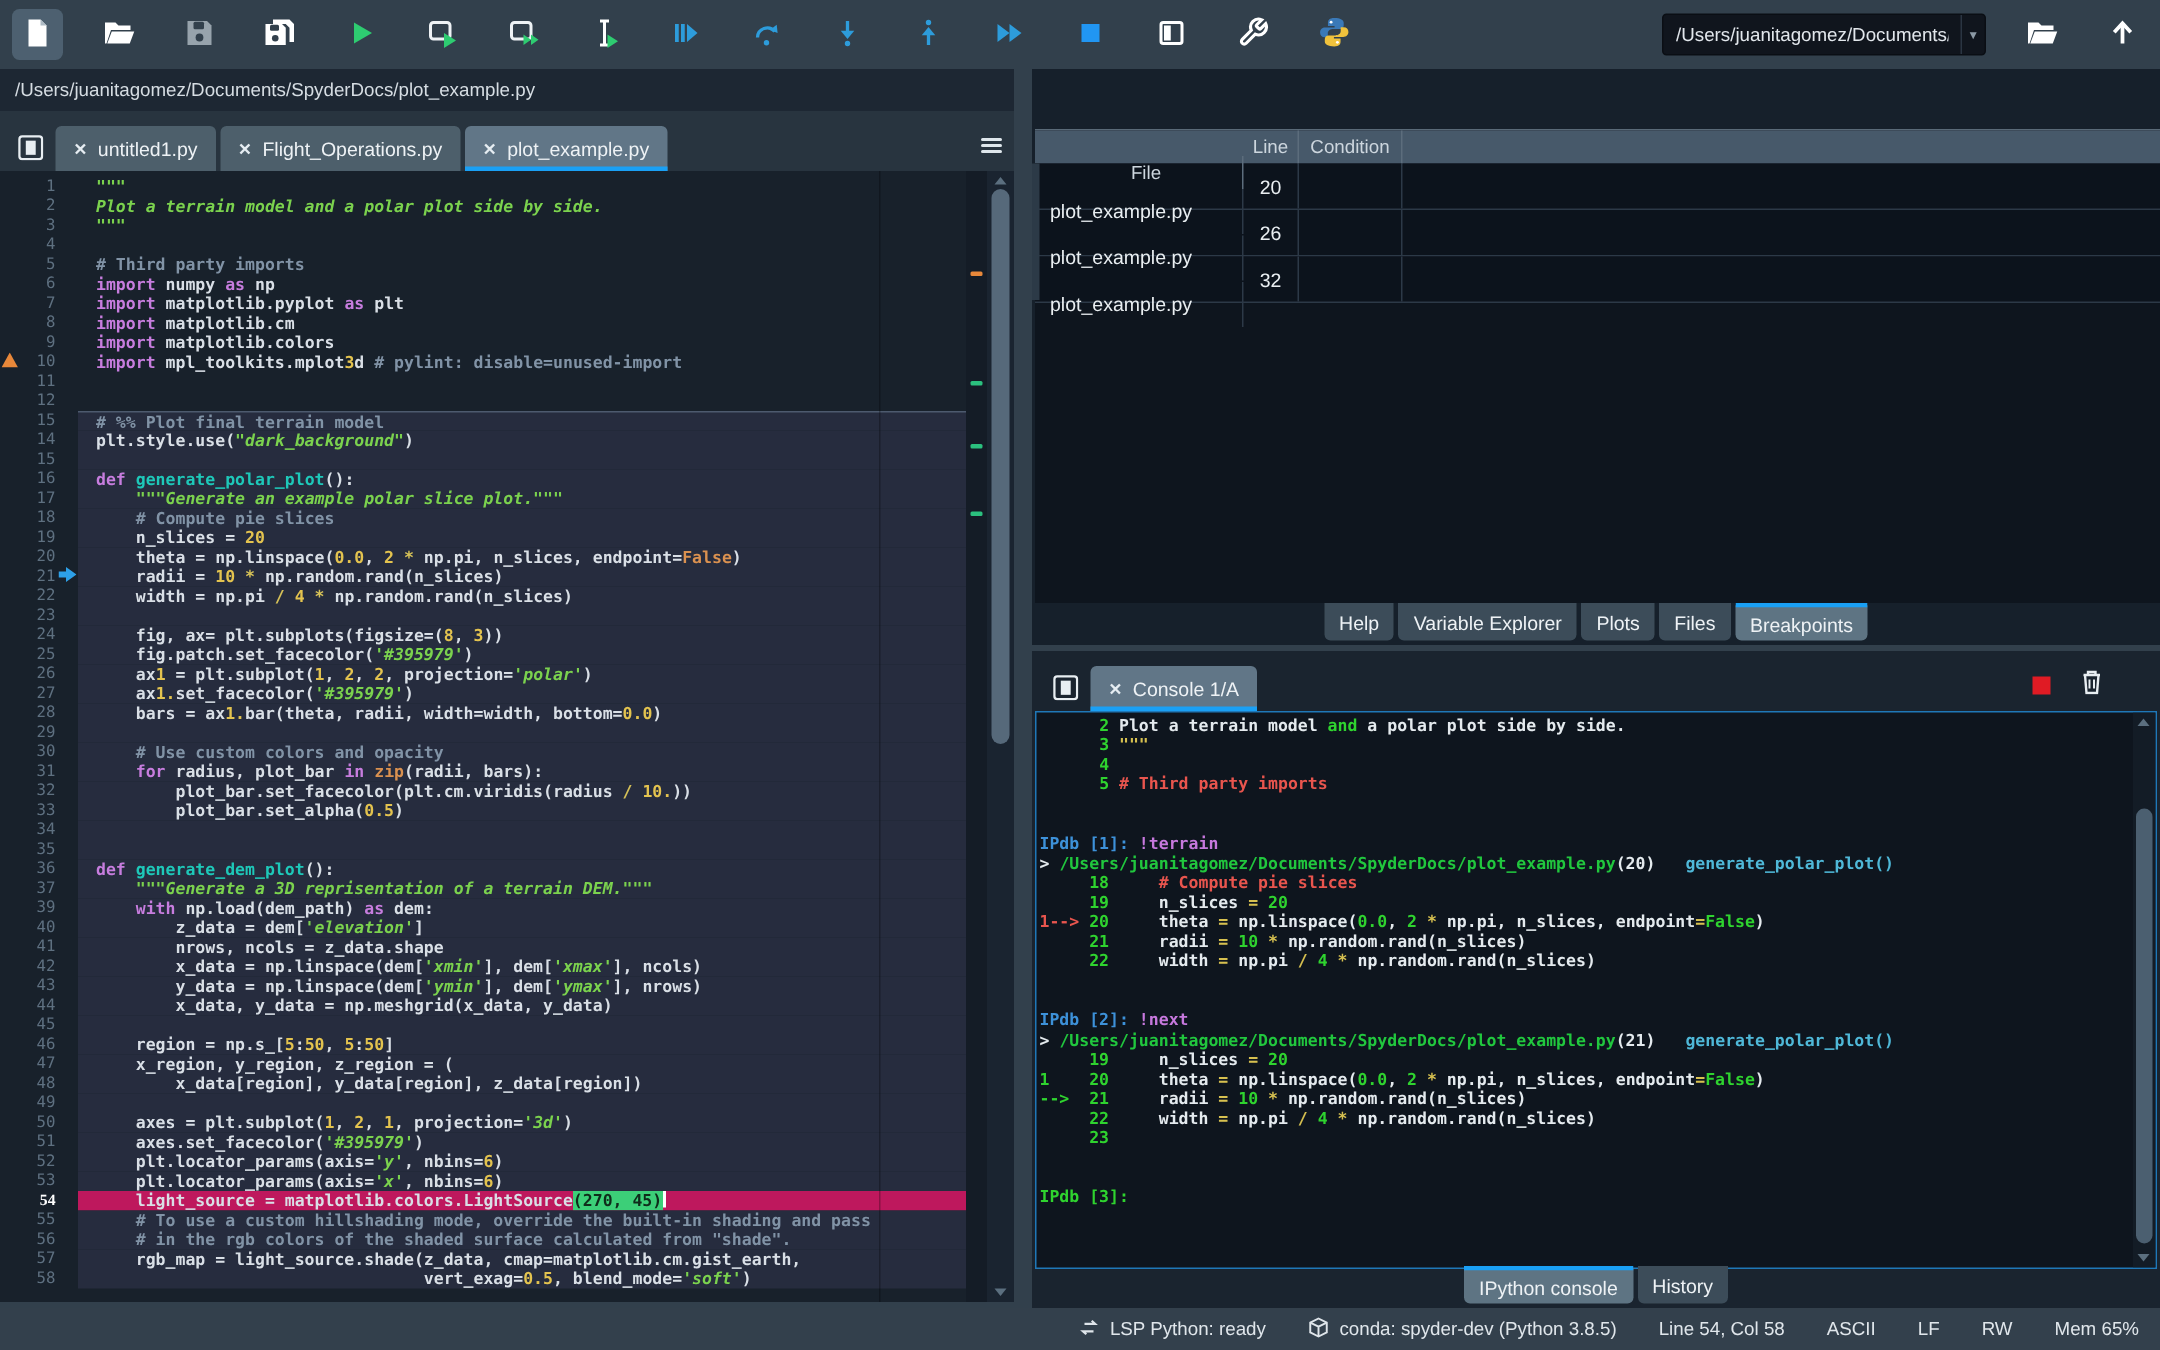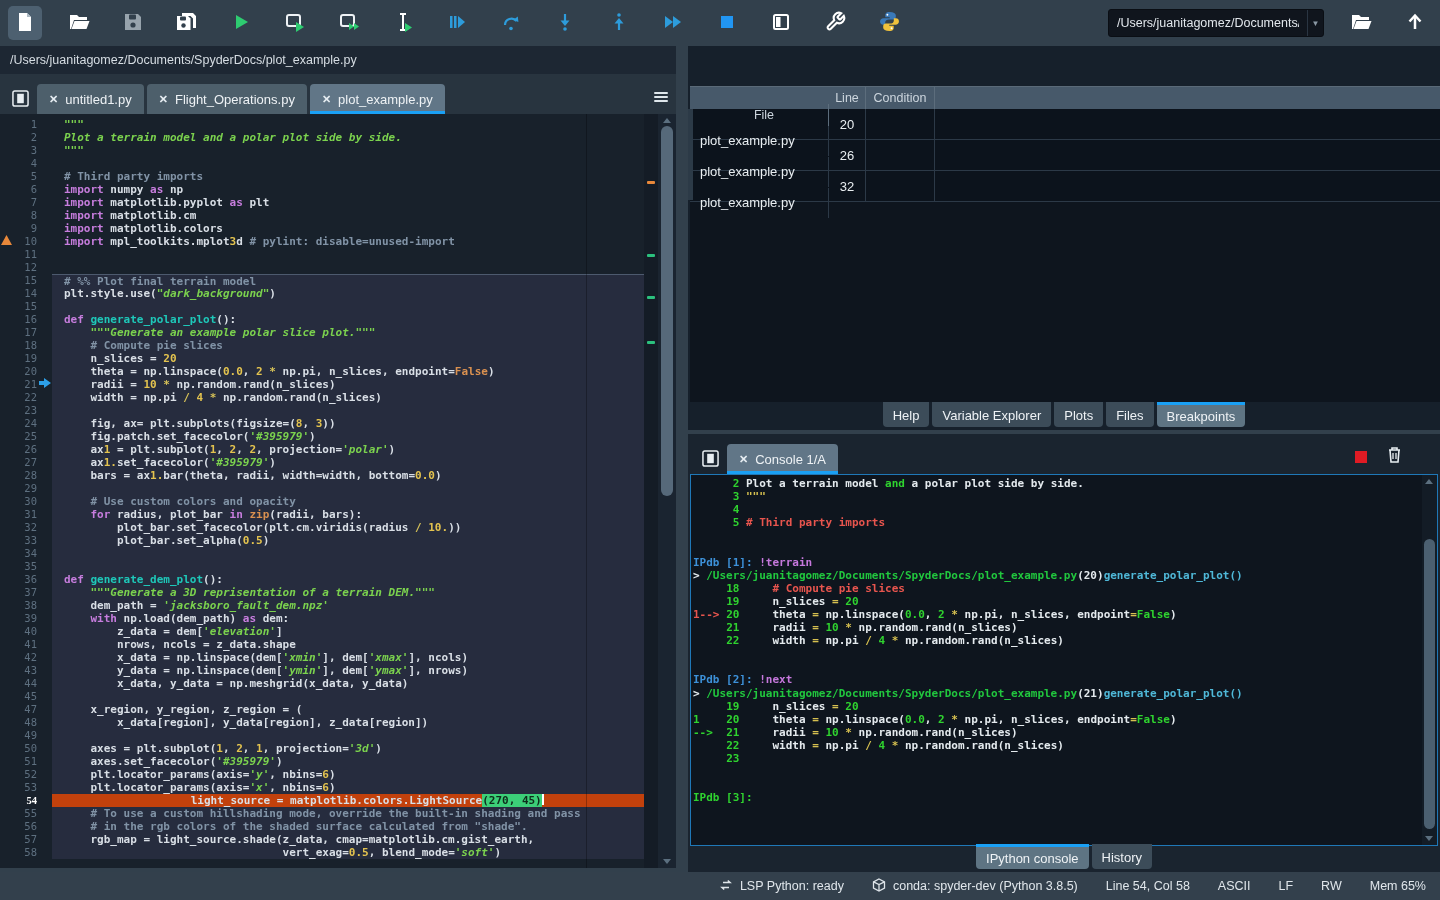--- a/index.html
+++ b/index.html
@@ -36,21 +36,21 @@
   .code-lines{position:absolute;top:4px;left:0;right:32px;}
   .cl{display:flex;height:13px;line-height:13px;font-family:"DejaVu Sans Mono",monospace;
       font-size:11px;font-weight:bold;}
   .gut{width:52px;flex:none;display:flex;color:#5e7080;font-weight:normal;font-size:10.5px;}
   .wslot{width:13px;flex:none;display:flex;align-items:center;justify-content:center;}
   .lnum{width:24px;flex:none;text-align:right;}
   .mslot{width:15px;flex:none;display:flex;align-items:center;justify-content:center;}
   .ct{flex:1;white-space:pre;color:#d9dfe6;padding-left:12px;overflow:hidden;}
   .cl.cell .ct{background:#262c3e;}
   .cl.cellstart .ct{border-top:1px solid #4d5a6e;}
-  .cl.cur .ct{background:#c2410c;text-align:center;}
+  .cl.cur .ct{background:#be185d;}
   .cl.cur .lnum{color:#ffffff;font-weight:bold;font-family:Liberation Serif, serif;}
   .bp-dot{width:9px;height:9px;border-radius:50%;background:#e8413c;}
   .colline{position:absolute;top:0;bottom:0;left:586px;width:1px;background:rgba(0,0,0,0.28);}
   .scrollflag{position:absolute;top:0;bottom:0;right:18px;width:14px;background:#141c26;}
   .sf-mark{position:absolute;left:3px;width:8px;height:3px;border-radius:1px;}
   .vscroll{position:absolute;top:0;bottom:0;right:0;width:18px;background:#1a2430;}
   .vthumb{position:absolute;left:3px;right:3px;background:#56697a;border-radius:6px;}
   .sarrow{position:absolute;left:5px;width:0;height:0;border-left:4px solid transparent;
           border-right:4px solid transparent;}
   .sarrow.up{top:4px;border-bottom:5px solid #5b6f7f;}
@@ -89,21 +89,21 @@
   .c-actions{position:absolute;right:14px;top:12px;display:flex;align-items:center;gap:20px;}
   .stop-sq{width:12px;height:12px;background:#e01b24;}
   .console-body{position:absolute;top:40px;left:2px;right:2px;bottom:26px;background:#0e151e;
                 border:1px solid #1f78b8;overflow:hidden;}
   .console-pre{margin:0;padding:2px 0 0 2px;font-family:"DejaVu Sans Mono",monospace;
                font-weight:bold;font-size:11px;line-height:13.1px;color:#e4eaee;white-space:pre;}
   .cvscroll{position:absolute;top:0;bottom:0;right:0;width:15px;background:#131c26;}
   
   .pB{color:#3d91d9;} .pG{color:#2fd32f;} .mg{color:#c678dd;}
   .gr{color:#2fd32f;} .grb{color:#21c73e;font-weight:bold;} .rd{color:#e8554e;}
-  .yl{color:#d6c050;} .cy{color:#4fb8d8;} .wh{color:#e4eaee;}
+  .yl{color:#d6c050;} .cy{color:#4fb8d8;margin-left:20px;} .wh{color:#e4eaee;}
   
   .statusbar{position:absolute;left:0;right:0;bottom:0;height:28px;background:#33404c;
              display:flex;align-items:center;justify-content:flex-end;gap:28px;
              padding-right:14px;color:#e0e6eb;font-size:12.5px;}
   .sb-item{display:flex;align-items:center;gap:7px;}
 </style>
 </head>
 <body>
 
 <div class="app">
@@ -572,28 +572,20 @@
             <span class="gut">
               <span class="wslot"></span>
               <span class="lnum">37</span>
               <span class="mslot"></span>
             </span>
             <span class="ct">    <span class="s">"""Generate a 3D reprisentation of a terrain DEM."""</span></span>
           </div>
           <div class="cl cell">
             <span class="gut">
               <span class="wslot"></span>
-              <span class="lnum">38</span>
-              <span class="mslot"></span>
-            </span>
-            <span class="ct">    dem_path = <span class="s">'jacksboro_fault_dem.npz'</span></span>
-          </div>
-          <div class="cl cell">
-            <span class="gut">
-              <span class="wslot"></span>
               <span class="lnum">39</span>
               <span class="mslot"></span>
             </span>
             <span class="ct">    <span class="k">with</span> np.load(dem_path) <span class="k">as</span> dem:</span>
           </div>
           <div class="cl cell">
             <span class="gut">
               <span class="wslot"></span>
               <span class="lnum">40</span>
               <span class="mslot"></span>
@@ -632,20 +624,28 @@
             </span>
             <span class="ct">        x_data, y_data = np.meshgrid(x_data, y_data)</span>
           </div>
           <div class="cl cell">
             <span class="gut">
               <span class="wslot"></span>
               <span class="lnum">45</span>
               <span class="mslot"></span>
             </span>
             <span class="ct"></span>
+          </div>
+          <div class="cl cell">
+            <span class="gut">
+              <span class="wslot"></span>
+              <span class="lnum">46</span>
+              <span class="mslot"></span>
+            </span>
+            <span class="ct">    region = np.s_[<span class="n">5</span>:<span class="n">50</span>, <span class="n">5</span>:<span class="n">50</span>]</span>
           </div>
           <div class="cl cell">
             <span class="gut">
               <span class="wslot"></span>
               <span class="lnum">47</span>
               <span class="mslot"></span>
             </span>
             <span class="ct">    x_region, y_region, z_region = (</span>
           </div>
           <div class="cl cell">

